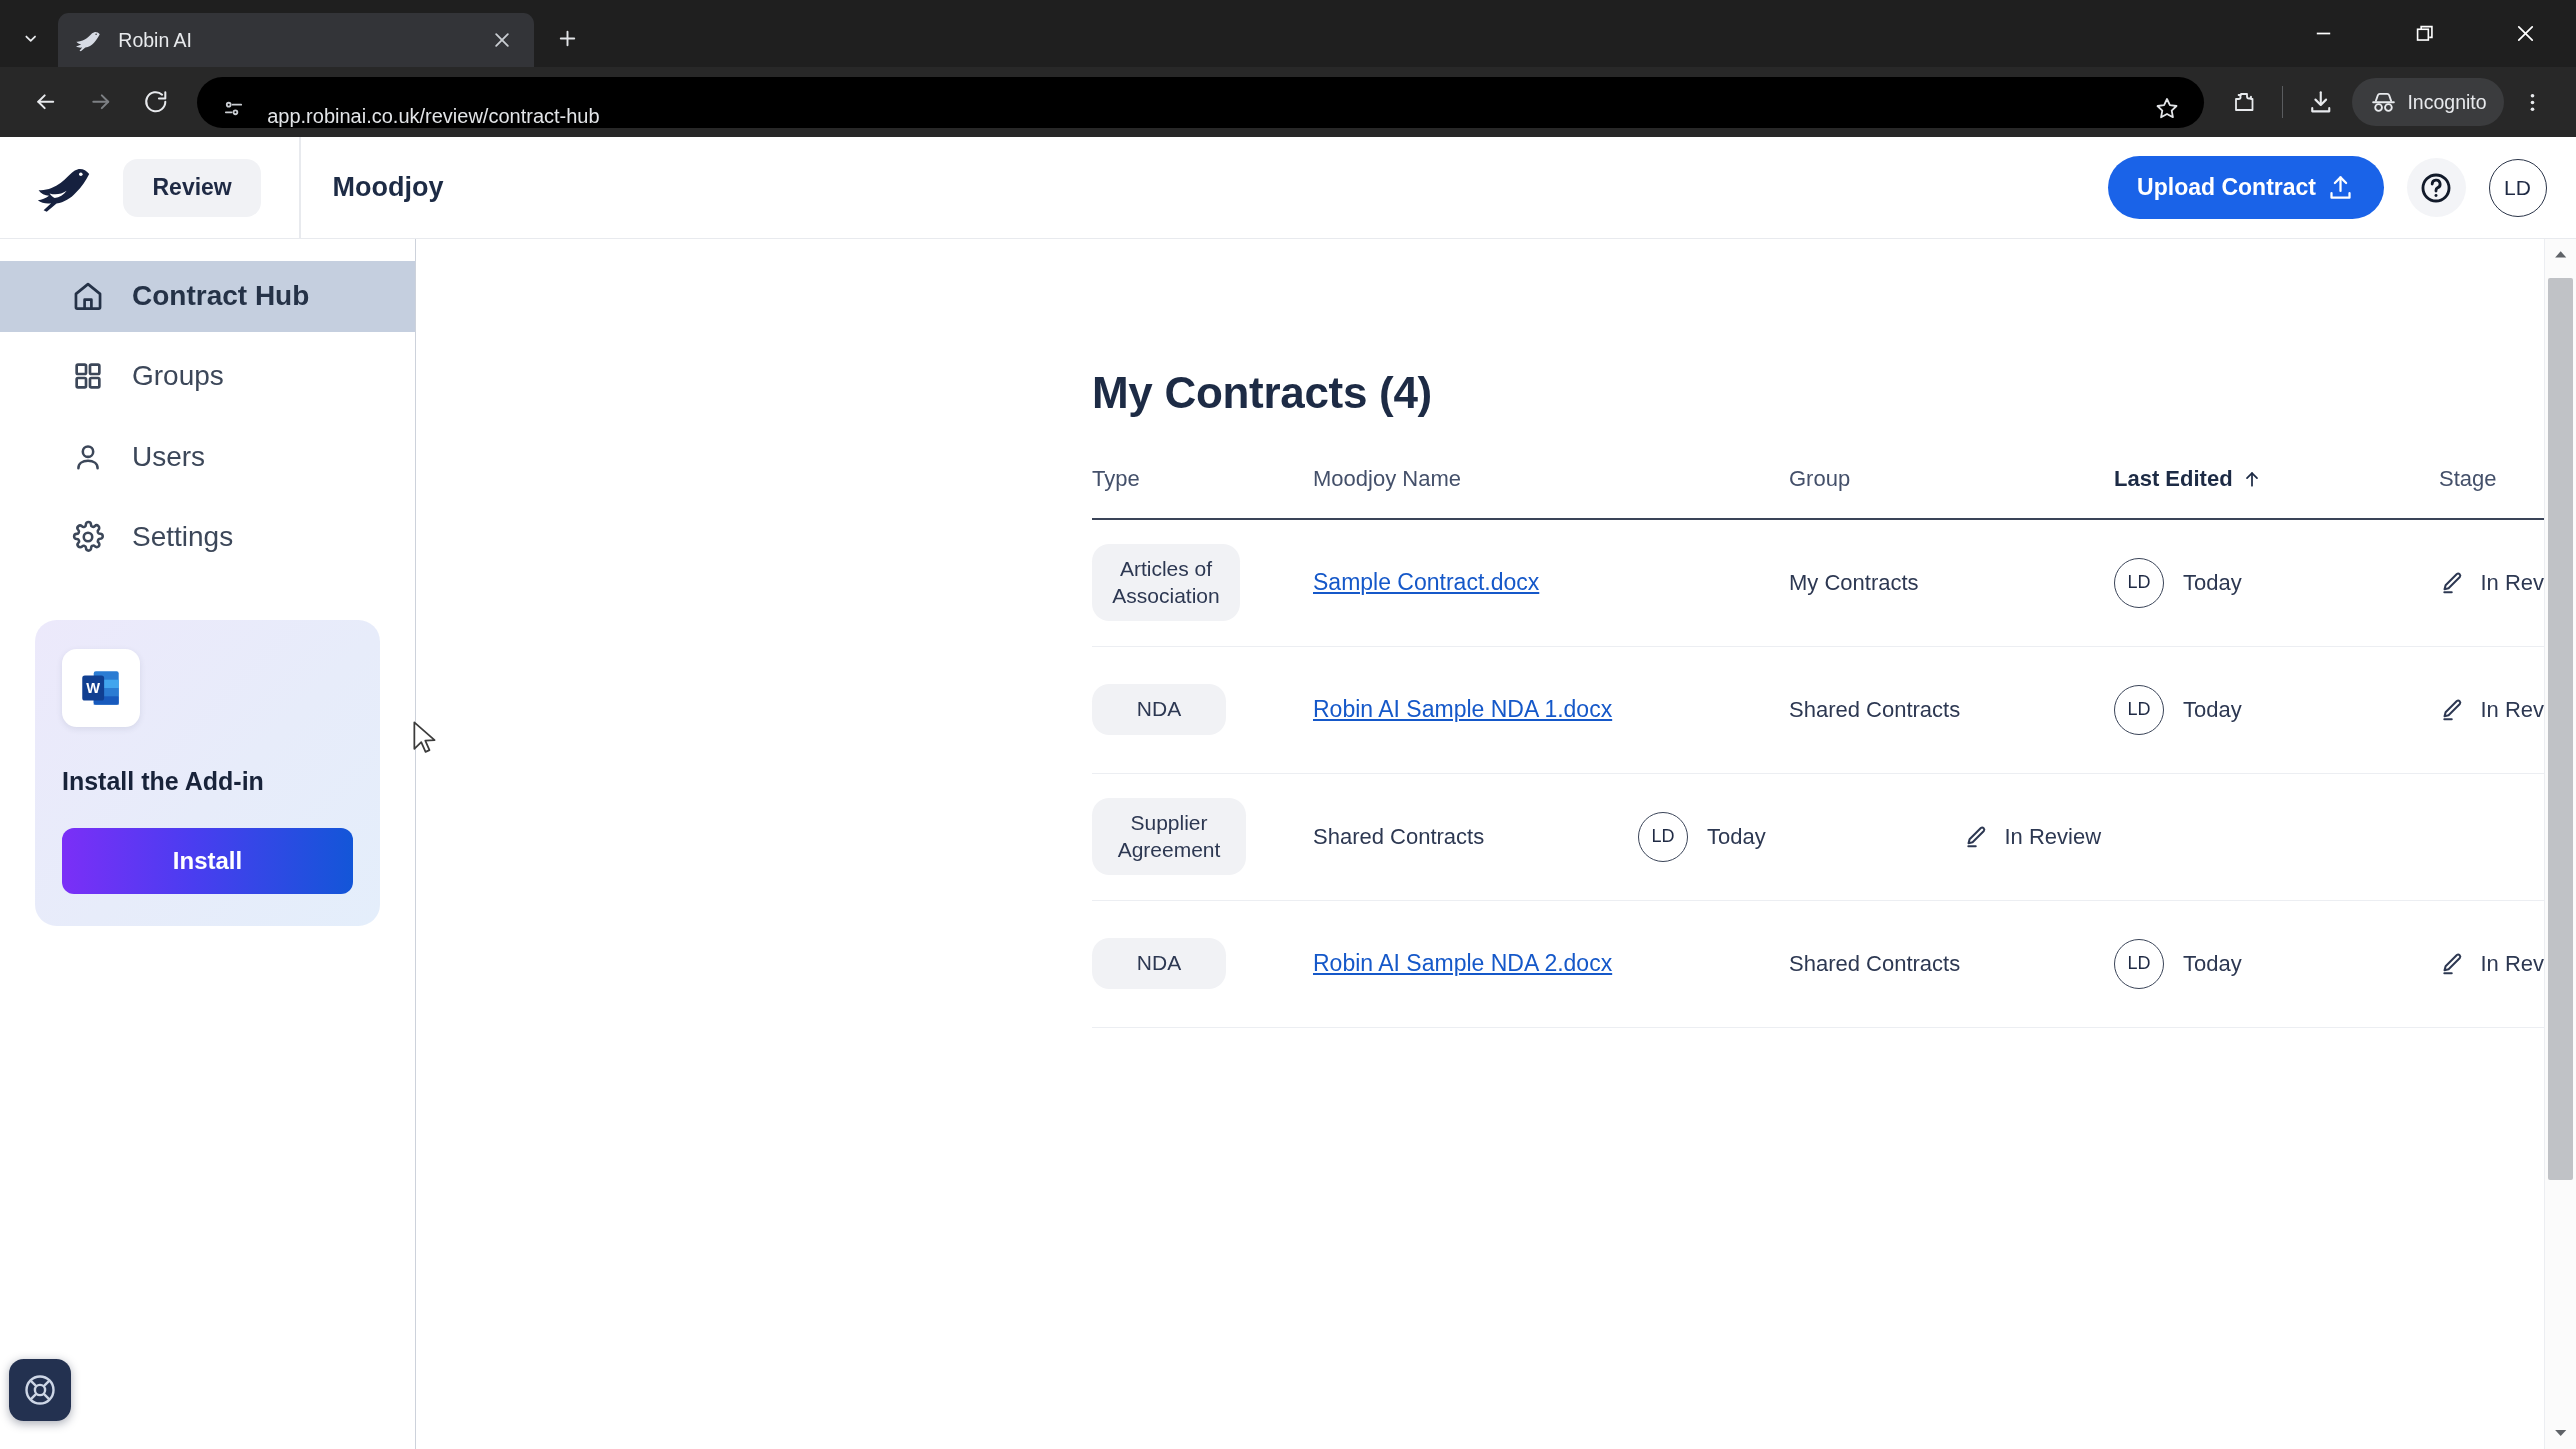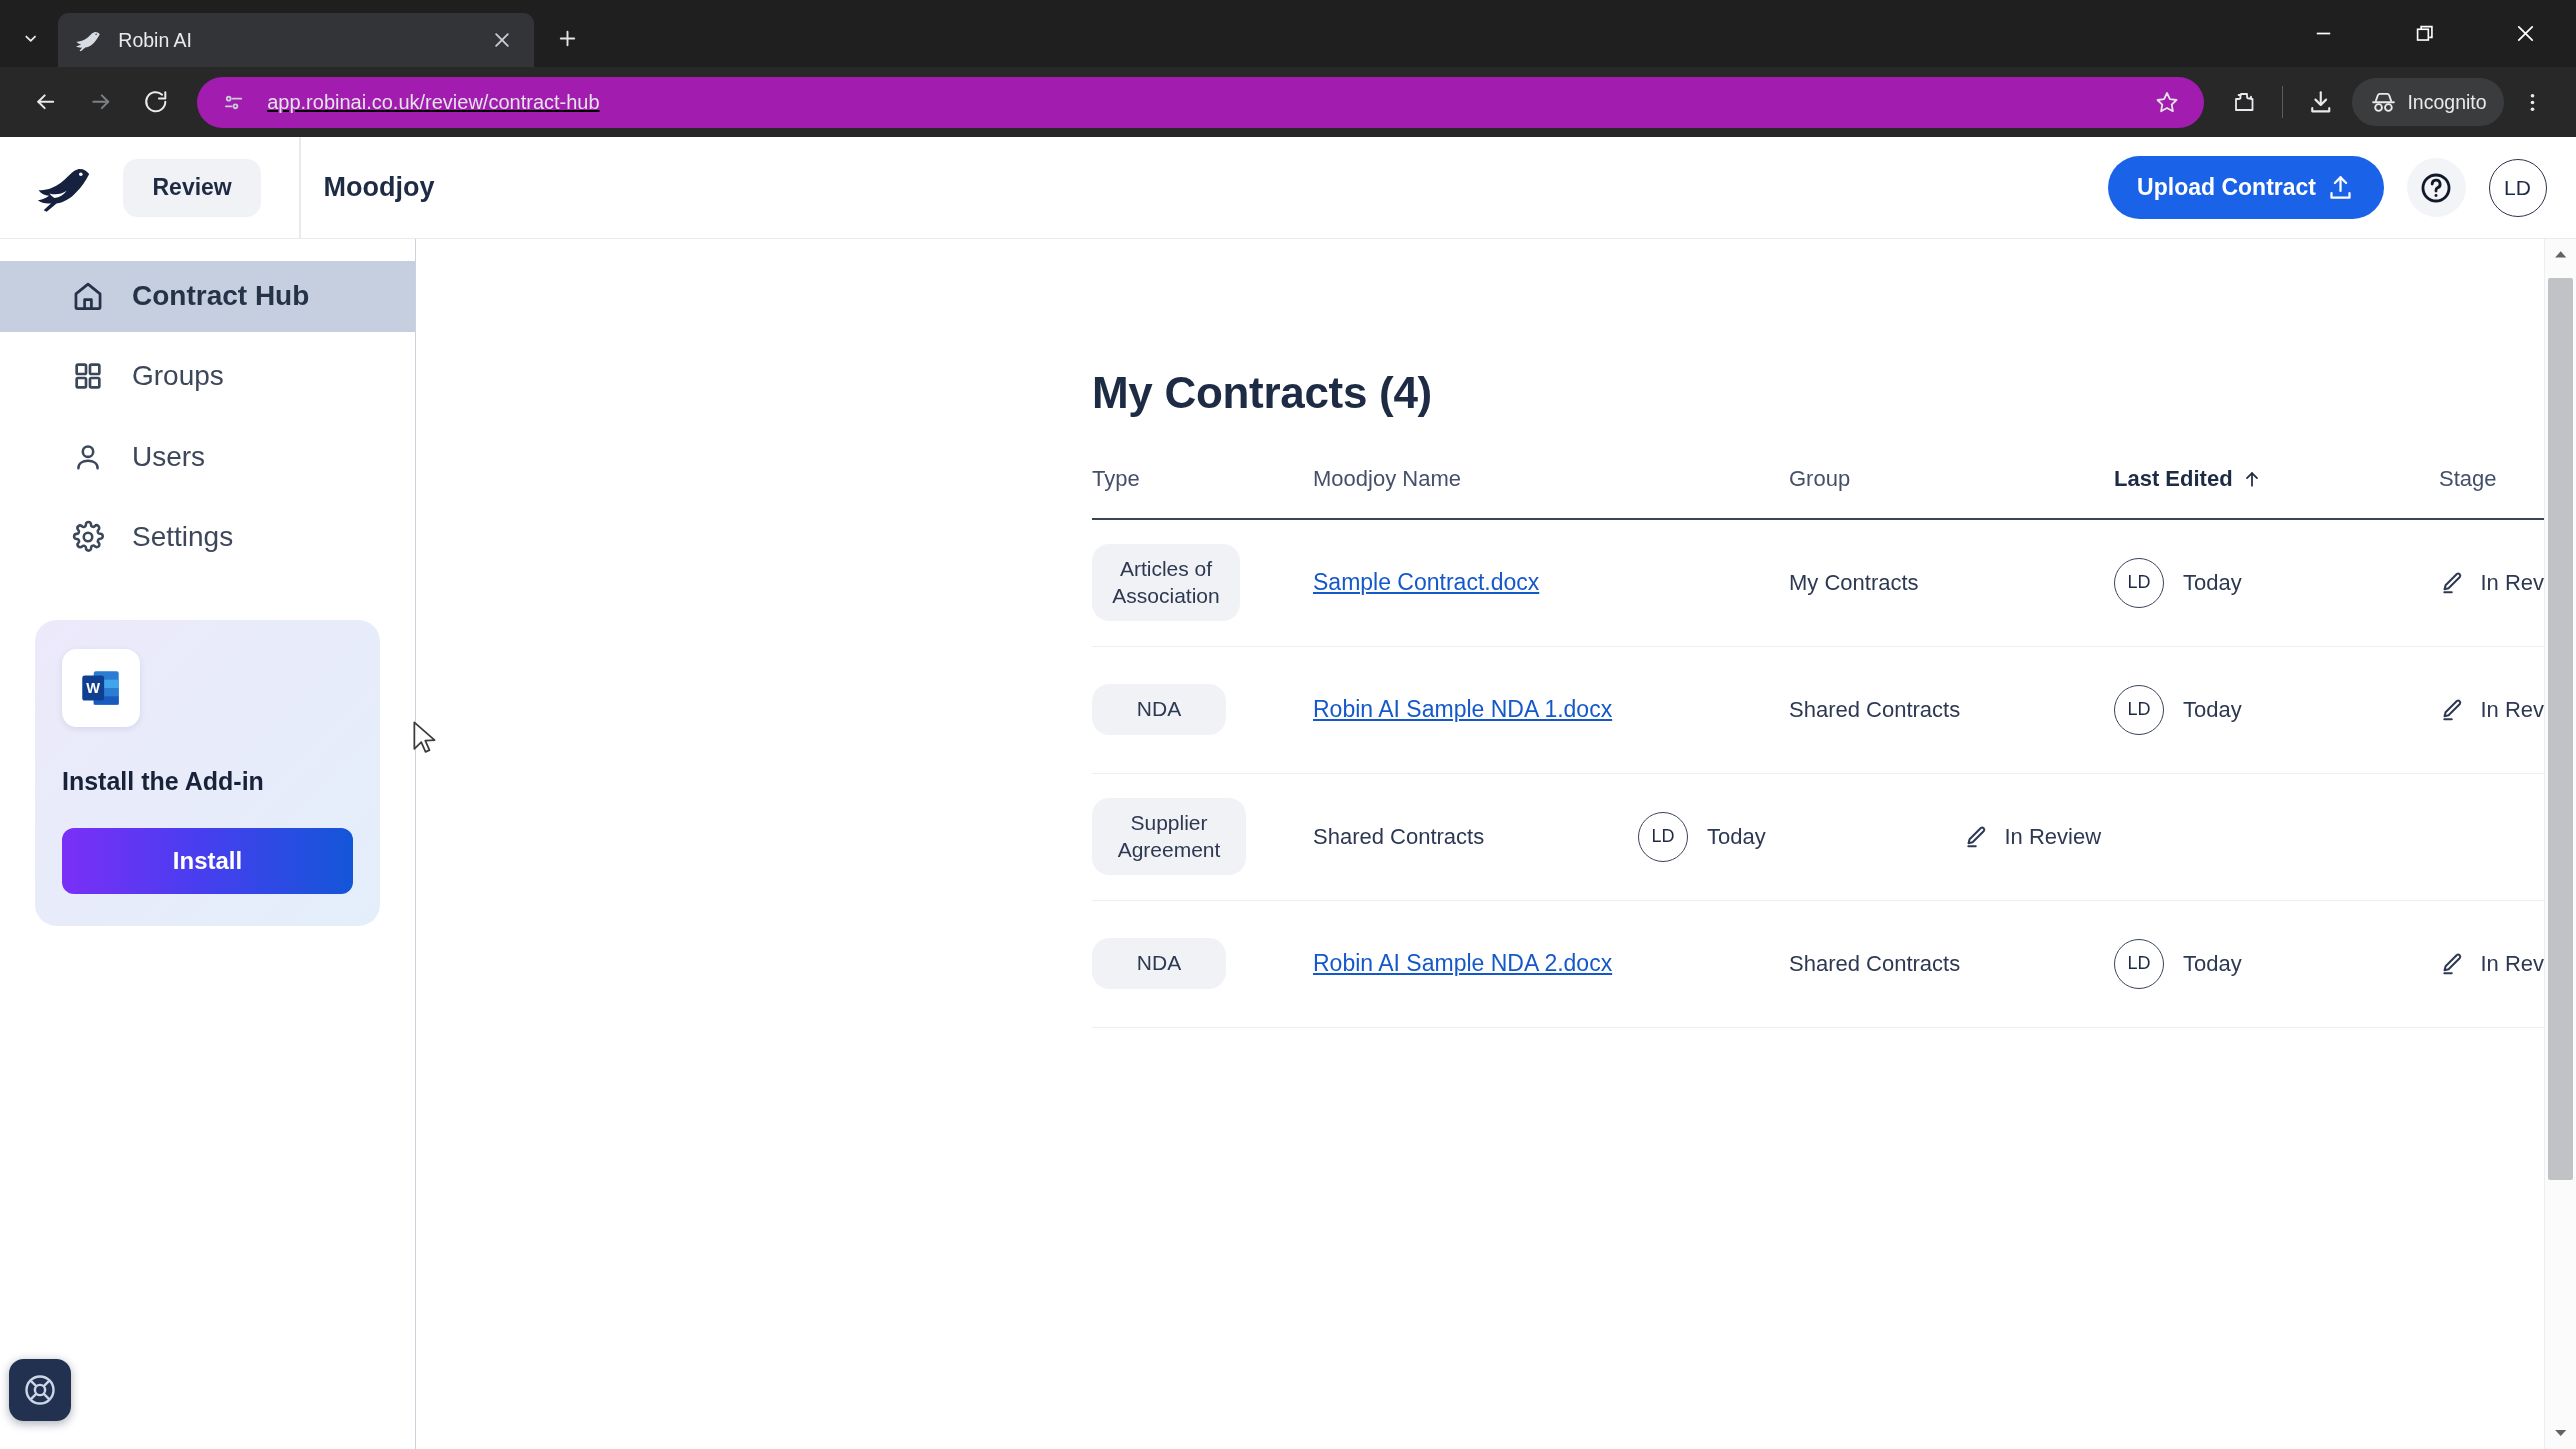--- a/index.html
+++ b/index.html
@@ -40,22 +40,22 @@
   .winctrl { position: absolute; right: 0; top: 0; height: 67px; display: flex; }
   .winctrl > div { width: 101px; height: 67px; display: flex; align-items: center; justify-content: center; color: #fff; }
 
   .toolbar {
     height: 70px; background: #282828; display: flex; align-items: center;
     padding: 0 20px; flex: 0 0 70px; gap: 4px;
   }
   .nav-btn { width: 51px; height: 51px; border-radius: 50%; display: flex; align-items: center; justify-content: center; color: #e8eaed; }
   .nav-btn.disabled { color: #7d8084; }
   .omnibox {
-    flex: 1 1 auto; height: 51px; background: #a21caf; border-radius: 27px;
-    display: flex; align-items: center; margin: 0 12px; padding: 0 17.4px; min-width: 0; text-decoration: underline;
+    flex: 1 1 auto; height: 51px; background: #000000; border-radius: 27px;
+    display: flex; align-items: flex-end; margin: 0 12px; padding: 0 17.4px; min-width: 0;
   }
   .omni-icon { width: 38px; height: 38px; border-radius: 50%; display: flex; align-items: center; justify-content: center; color: #c9cdd2; flex: 0 0 38px;}
   .omni-url { color: #e2e4e7; font-size: 20px; margin-left: 14.8px; white-space: nowrap; overflow: hidden; text-overflow: ellipsis; flex: 1 1 auto;}
   .omni-star { width: 40px; height: 40px; display: flex; align-items: center; justify-content: center; color: #e2e4e7; flex: 0 0 40px;}
   .tb-icon { width: 48px; height: 48px; border-radius: 50%; display: flex; align-items: center; justify-content: center; color: #e8eaed; flex: 0 0 48px;}
   .tb-sep { width: 1.3px; height: 32px; background: #5a5c5f; margin: 0 9.4px; flex: 0 0 1.3px;}
   .incognito-pill {
     height: 48px; background: #3b3c3e; border-radius: 27px; display: flex; align-items: center;
     padding: 0 17.4px; gap: 10.7px; color: #e8eaed; font-size: 19.5px; margin-left: 4px;
   }
@@ -67,21 +67,21 @@
     height: 102px; flex: 0 0 102px; background: #fff; display: flex; align-items: center;
     border-bottom: 1.3px solid #e8eaee; padding-left: 32px; padding-right: 29.5px;
   }
   .bird-logo { width: 64px; height: 51px; flex: 0 0 64px; display: flex; align-items: center; justify-content: center; }
   .review-pill {
     height: 58px; background: #f1f2f5; border-radius: 14.8px; display: flex; align-items: center;
     justify-content: center; padding: 0 29.5px; margin-left: 27px;
     color: #1f2a44; font-size: 23px; font-weight: 600;
   }
   .hdr-divider { width: 1.3px; height: 102px; background: #e8eaee; margin-left: 38px; flex: 0 0 1.3px; }
-  .org-name { font-size: 27px; color: #1d2b45; font-weight: 600; margin-left: 23px; }
+  .org-name { font-size: 27px; color: #1d2b45; font-weight: 600; margin-left: 32px; }
   .hdr-spacer { flex: 1 1 auto; }
   .upload-btn {
     height: 63px; background: #1a63e8; border-radius: 32px; display: flex; align-items: center;
     gap: 11px; padding: 0 29.5px; color: #fff; font-size: 23px; font-weight: 700;
   }
   .help-circle {
     width: 59px; height: 59px; border-radius: 50%; background: #f3f4f7; margin-left: 23px;
     display: flex; align-items: center; justify-content: center; color: #121a2a; flex: 0 0 59px;
   }
   .avatar-top {

